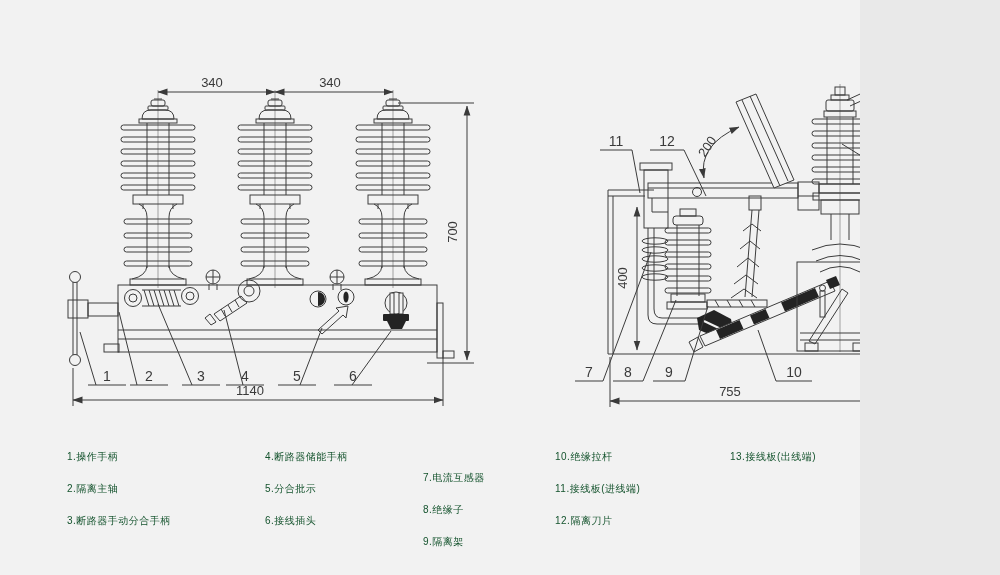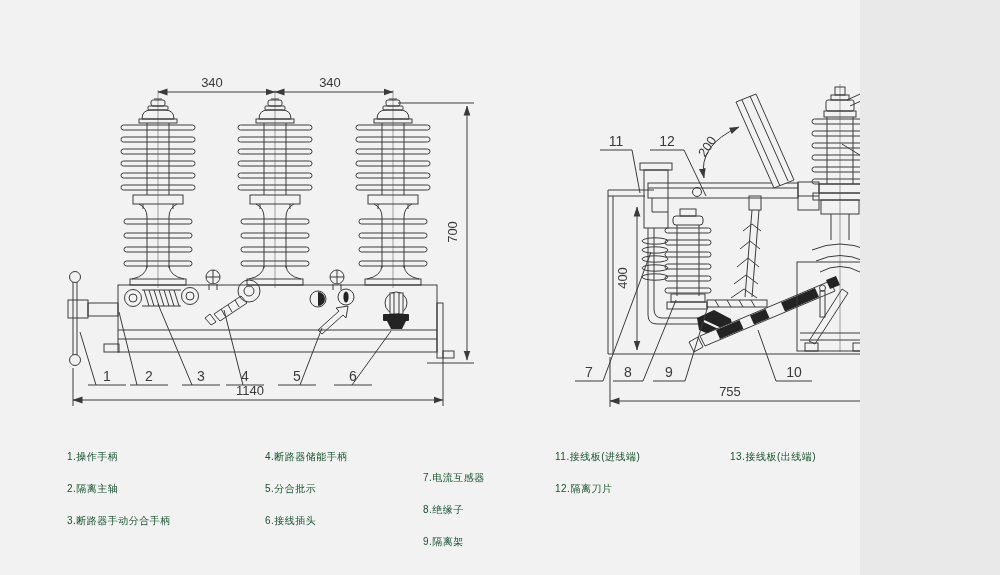--- a/index.html
+++ b/index.html
@@ -321,20 +321,21 @@
       <div class="legend-item">4.断路器储能手柄</div>
       <div class="legend-item">5.分合批示</div>
       <div class="legend-item">6.接线插头</div>
     </div>
     <div class="legend-col" style="left:423px;top:446px;margin-top:21px;">
       <div class="legend-item">7.电流互感器</div>
       <div class="legend-item">8.绝缘子</div>
       <div class="legend-item">9.隔离架</div>
     </div>
     <div class="legend-col" style="left:555px;top:446px;">
+      <div class="legend-item">10.绝缘拉杆</div>
       <div class="legend-item">11.接线板(进线端)</div>
       <div class="legend-item">12.隔离刀片</div>
     </div>
     <div class="legend-col" style="left:730px;top:446px;">
       <div class="legend-item">13.接线板(出线端)</div>
     </div>
   </div>
 
 </div>
 

